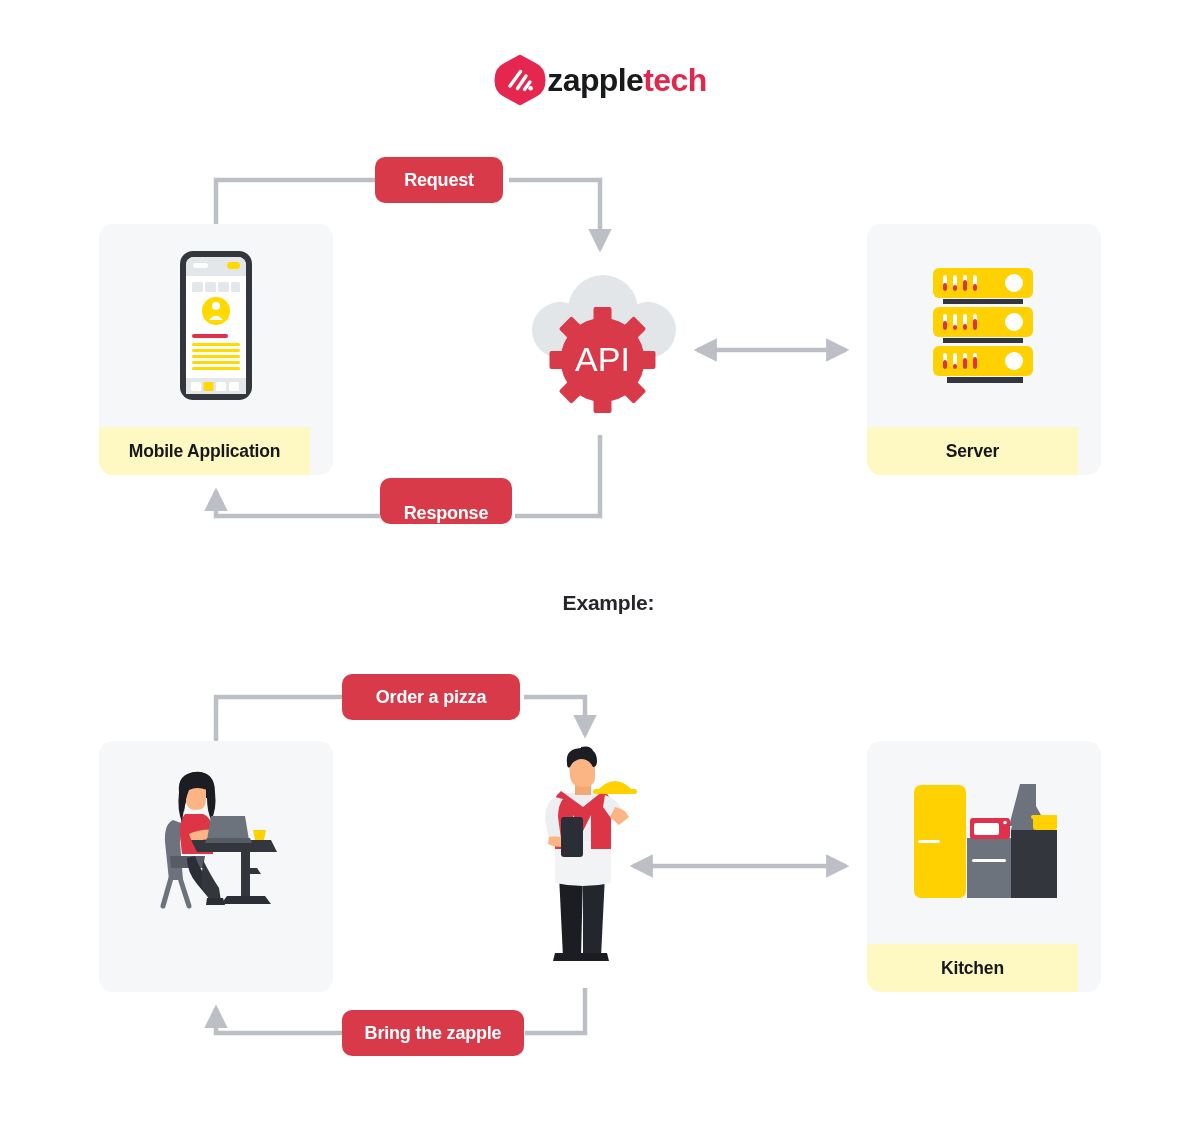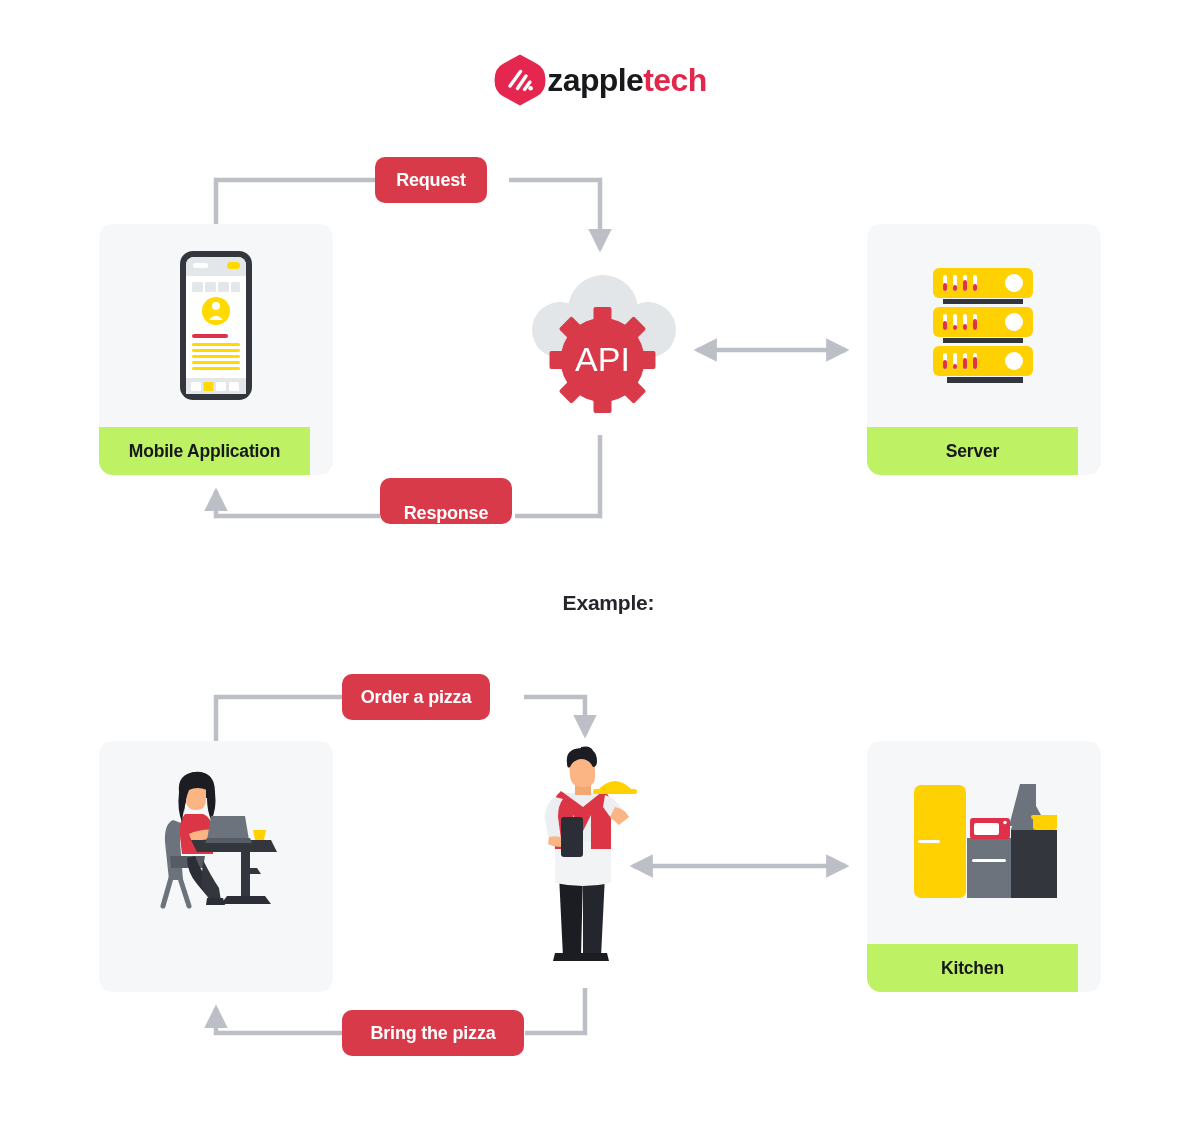--- a/index.html
+++ b/index.html
@@ -67,21 +67,21 @@
     height: 203px;
     display: flex;
     align-items: center;
     justify-content: center;
   }
   .card-label {
     position: absolute;
     left: 0; bottom: 0;
     width: 211px;
     height: 48px;
-    background: #bef264;
+    background: #fef9c3;
     display: flex;
     align-items: center;
     justify-content: center;
     font-size: 17.5px;
     font-weight: 700;
     color: #16181c;
     letter-spacing: -0.2px;
   }
 
   #card-mobile  { left: 99px;  top: 224px; }
@@ -99,23 +99,23 @@
     display: flex;
     align-items: center;
     justify-content: center;
     font-size: 18px;
     font-weight: 700;
     letter-spacing: -0.2px;
     padding: 0 22px;
     box-sizing: border-box;
     white-space: nowrap;
   }
-  #pill-request  { left: 375px; top: 157px; width: 112px; }
+  #pill-request  { left: 375px; top: 157px; width: 128px; }
   #pill-response { left: 380px; top: 478px; width: 132px; align-items: flex-end; }
-  #pill-order    { left: 342px; top: 674px; width: 148px; }
+  #pill-order    { left: 342px; top: 674px; width: 178px; }
   #pill-bring    { left: 342px; top: 1010px; width: 182px; }
 
   
   .center-fig {
     position: absolute;
     display: flex;
     align-items: center;
     justify-content: center;
     text-align: center;
   }
@@ -416,14 +416,14 @@
       <rect x="119" y="35" width="28" height="4" rx="2" fill="#ffd100"></rect>
     </svg>
   </div>
   <div class="card-label">Kitchen</div>
 </div>
 
 <div class="pill" id="pill-order">
   <span>Order a pizza</span>
 </div>
 <div class="pill" id="pill-bring">
-  <span>Bring the pizza</span>
+  <span>Bring the zapple</span>
 </div>
 
 </body></html>

